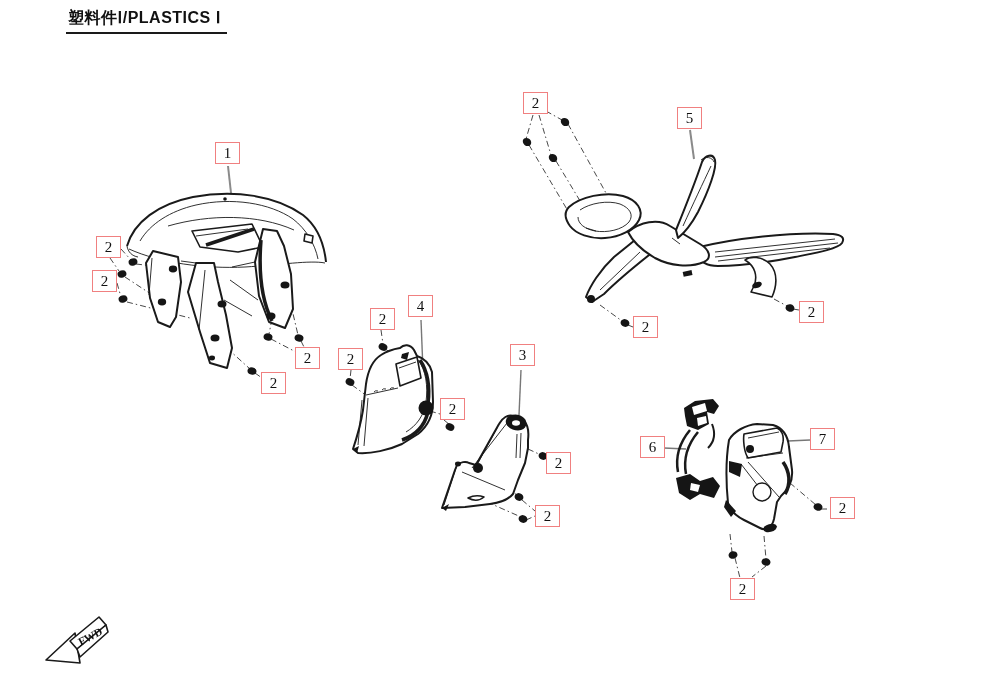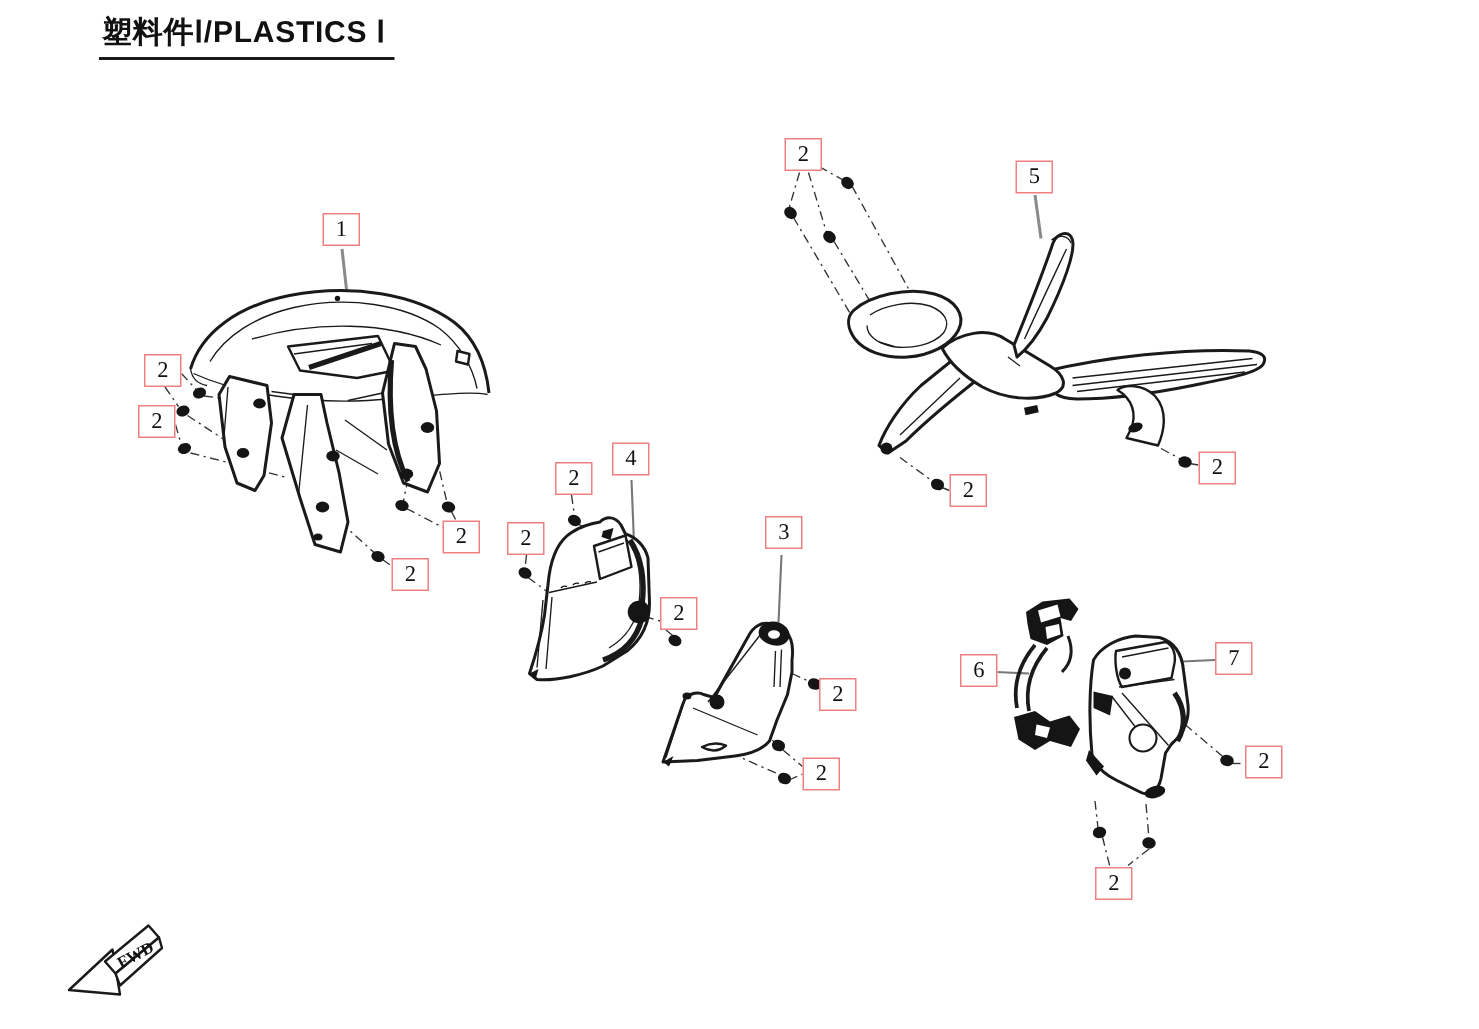--- a/index.html
+++ b/index.html
@@ -1,18 +1,18 @@
 <!DOCTYPE html>
 <html><head>
 <meta charset="utf-8">
 <style>
   html,body{margin:0;padding:0;background:#ffffff;}
   .stage{position:relative;width:986px;height:686px;background:#fff;
          font-family:"Liberation Sans",sans-serif;overflow:hidden;}
-  .page-title{position:absolute;left:66px;top:8px;font-size:20px;font-weight:bold;
+  .page-title{position:absolute;left:66px;top:8px;font-size:16px;font-weight:bold;
          color:#111;letter-spacing:.5px;border-bottom:2px solid #1a1a1a;
          padding:0 6px 3px 2px;white-space:nowrap;}
   .art{position:absolute;left:0;top:0;}
   .callout{position:absolute;width:25px;height:22px;box-sizing:border-box;
          border:1.6px solid #f08080;background:#fff;display:flex;align-items:center;
          justify-content:center;font-family:"Liberation Serif","DejaVu Serif",serif;
          font-size:15px;line-height:1;color:#111;cursor:pointer;}
   
   .o{fill:#fff;stroke:#1a1a1a;stroke-width:2;stroke-linejoin:round;}
   .o2{fill:#fff;stroke:#1a1a1a;stroke-width:1.6;stroke-linejoin:round;}

